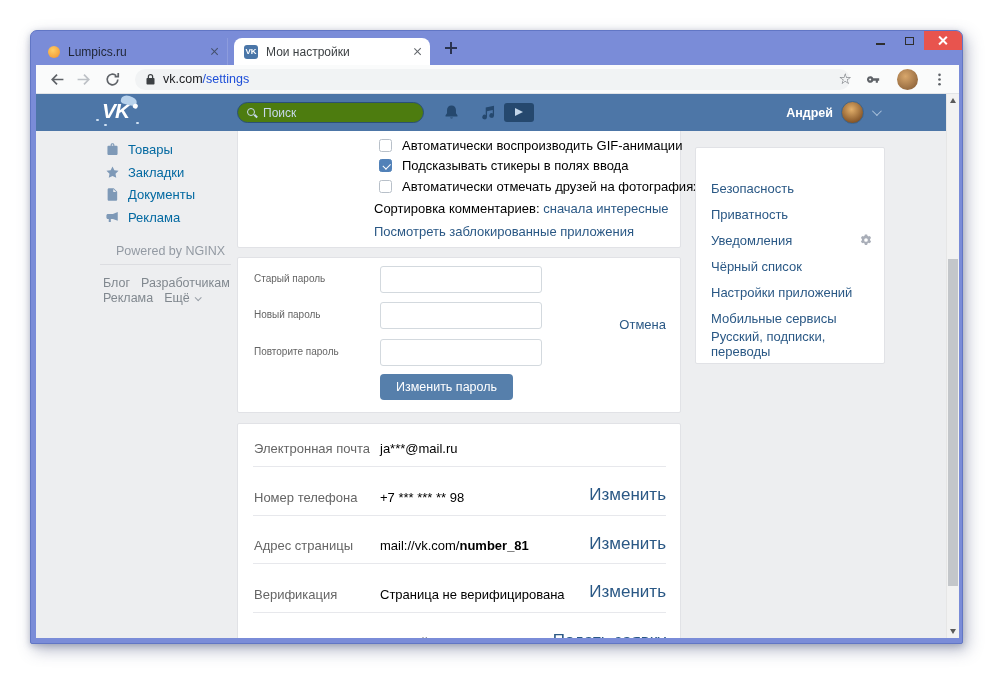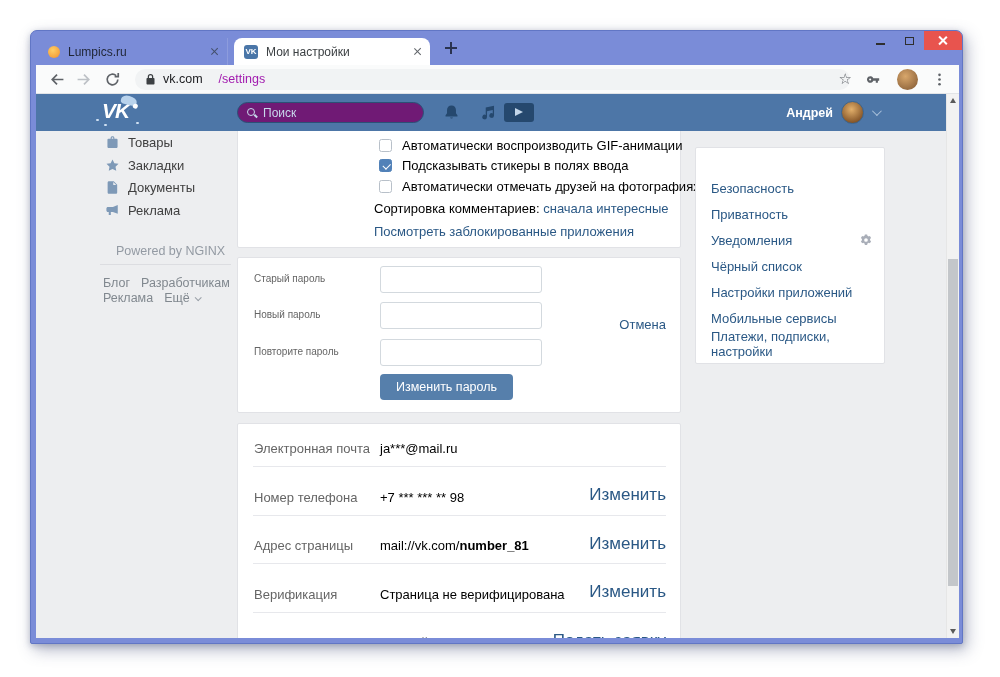--- a/index.html
+++ b/index.html
@@ -33,52 +33,52 @@
   .wc-close { width:38px; background:#e8544e; border-radius:0 6px 0 0; position:relative; }
   .wc-close::before,.wc-close::after { content:""; position:absolute; left:18px; top:4px; width:1.6px; height:11px; background:#fff; }
   .wc-close::before { transform:rotate(45deg);} .wc-close::after { transform:rotate(-45deg);}
 
   
   .toolbar { position:absolute; top:34px; left:5px; width:923px; height:29px; background:#fafbfb; border-bottom:1px solid #e2e4e7; display:flex; align-items:center; }
   .nav-ico { width:17px; height:17px; flex:none; }
   .tb-back { margin-left:12px; } .tb-fwd { margin-left:11px; } .tb-reload { margin-left:11px; }
   .omnibox { height:21px; border-radius:11px; background:#f1f3f4; margin-left:14px; width:715px; display:flex; align-items:center; padding:0 10px; }
   .url { font-size:12.5px; margin-left:7px; color:#202124; }
-  .url .path { color:#a21caf;padding-left:16px; }
+  .url .path { color:#1d4ed8; }
   .tb-right { position:absolute; right:12px; display:flex; align-items:center; gap:14px; }
   .star-glyph { font-family:"DejaVu Sans", sans-serif; font-size:15px; color:#5f6368; line-height:1; }
   .tb-avatar { width:21px; height:21px; border-radius:50%; background:radial-gradient(circle at 40% 35%, #d9a76b, #7d5531); }
 
   
   .viewport { position:absolute; top:63px; left:5px; width:923px; height:544px; background:#edeef0; overflow:hidden; }
 
   
   .vk-header { position:absolute; left:0; top:0; width:910px; height:37px; background:#4d76a7; z-index:5; }
   .vk-logo { position:absolute; left:66px; top:5px; color:#ffffff; font-size:21px; font-weight:800; font-style:italic; letter-spacing:-1px; }
   .vk-hat { position:absolute; right:-8px; top:-3px; width:16px; height:9px; background:#b9d3ec; border-radius:60% 70% 50% 40%; transform:rotate(14deg); }
   .vk-hat::after { content:""; position:absolute; right:-2px; bottom:-2px; width:5px; height:5px; border-radius:50%; background:#ffffff; }
   .vk-snow, .vk-snow::before, .vk-snow::after { content:""; position:absolute; width:2.5px; height:2.5px; border-radius:50%; background:#cfe0f2; }
   .vk-snow { left:-6px; bottom:2px; } .vk-snow::before { left:8px; top:5px; } .vk-snow::after { left:40px; top:3px; }
-  .vk-search { position:absolute; left:201px; top:8px; width:187px; height:21px; border-radius:11px; background:#701a75; border:1px solid #2b5076; display:flex; align-items:center; padding-left:9px; }
+  .vk-search { position:absolute; left:201px; top:8px; width:187px; height:21px; border-radius:11px; background:#4d7c0f; border:1px solid #2b5076; display:flex; align-items:center; padding-left:9px; }
   .mag { position:relative; width:9px; height:9px; flex:none; }
   .mag::before { content:""; position:absolute; left:0; top:0; width:6px; height:6px; border:1.5px solid #c8d9ec; border-radius:50%; }
   .mag::after { content:""; position:absolute; left:6.5px; top:6.5px; width:3.5px; height:1.5px; background:#c8d9ec; transform:rotate(45deg); }
   .vk-search-text { color:#c8d9ec; font-size:12px; margin-left:7px; }
   .hd-ico { position:absolute; top:10px; width:17px; height:17px; }
   .hd-bell { left:407px; } .hd-note { left:444px; }
   .hd-play { position:absolute; left:468px; top:9px; width:30px; height:19px; background:#25486e; border-radius:3px; }
   .hd-play::after { content:""; position:absolute; left:11px; top:5px; border-left:8px solid #c3d6ea; border-top:4.5px solid transparent; border-bottom:4.5px solid transparent; }
   .vk-user { position:absolute; right:67px; top:0; height:37px; display:flex; align-items:center; }
   .vk-user-name { color:#ffffff; font-size:12.5px; font-weight:bold; }
   .vk-user-ava { width:23px; height:23px; border-radius:50%; margin-left:8px; background:radial-gradient(circle at 45% 35%, #e3b06b, #8a5a2c 70%, #5d3a18); border:1px solid #3c658f; }
   .caret { width:7px; height:7px; border-right:1.6px solid #a9c0da; border-bottom:1.6px solid #a9c0da; transform:rotate(45deg) translateY(-2px); margin-left:8px; }
 
   
   .left-nav { position:absolute; left:64px; top:37px; width:165px; z-index:1; font-size:13px; }
-  .ln-item { position:absolute; left:0; height:22px; display:flex; align-items:flex-start; color:#404040; }
+  .ln-item { position:absolute; left:0; height:22px; display:flex; align-items:flex-end; color:#0369a1; }
   .ln-ico { width:15px; height:15px; margin-left:5px; margin-right:8px; flex:none; }
   .ln-powered { position:absolute; left:0; top:113px; color:#939aa3; font-size:12.5px;margin-left:16px; }
   .ln-divider { position:absolute; left:0; top:133px; width:131px; height:1px; background:#dcdde1; }
   .ln-footer { position:absolute; left:3px; display:flex; gap:11px; color:#81888f; font-size:12.5px; align-items:center; }
   .caret-sm { width:5px; height:5px; border-right:1.4px solid #9aa0a8; border-bottom:1.4px solid #9aa0a8; transform:rotate(45deg) translateY(-1px); margin-left:4px; }
 
   
   .card { position:absolute; background:#ffffff; border:1px solid #e1e2e6; border-radius:2px; width:444px; left:201px; }
   .card1 { top:32px; height:122px; }
   .card2 { top:163px; height:156px; }
@@ -326,21 +326,21 @@
       <div class="mi" style="top:105px">
           <span>Чёрный список</span>
         </div>
       <div class="mi" style="top:131px">
           <span>Настройки приложений</span>
         </div>
       <div class="mi" style="top:157px">
           <span>Мобильные сервисы</span>
         </div>
       <div class="mi" style="top:183px">
-          <span>Платежи, подписки, настройки</span>
+          <span>Русский, подписки, переводы</span>
         </div>
     </div>
 
     <div class="scrollbar">
       <span class="sb-up"></span>
       <span class="sb-thumb"></span>
       <span class="sb-down"></span>
     </div>
 
   </div>

